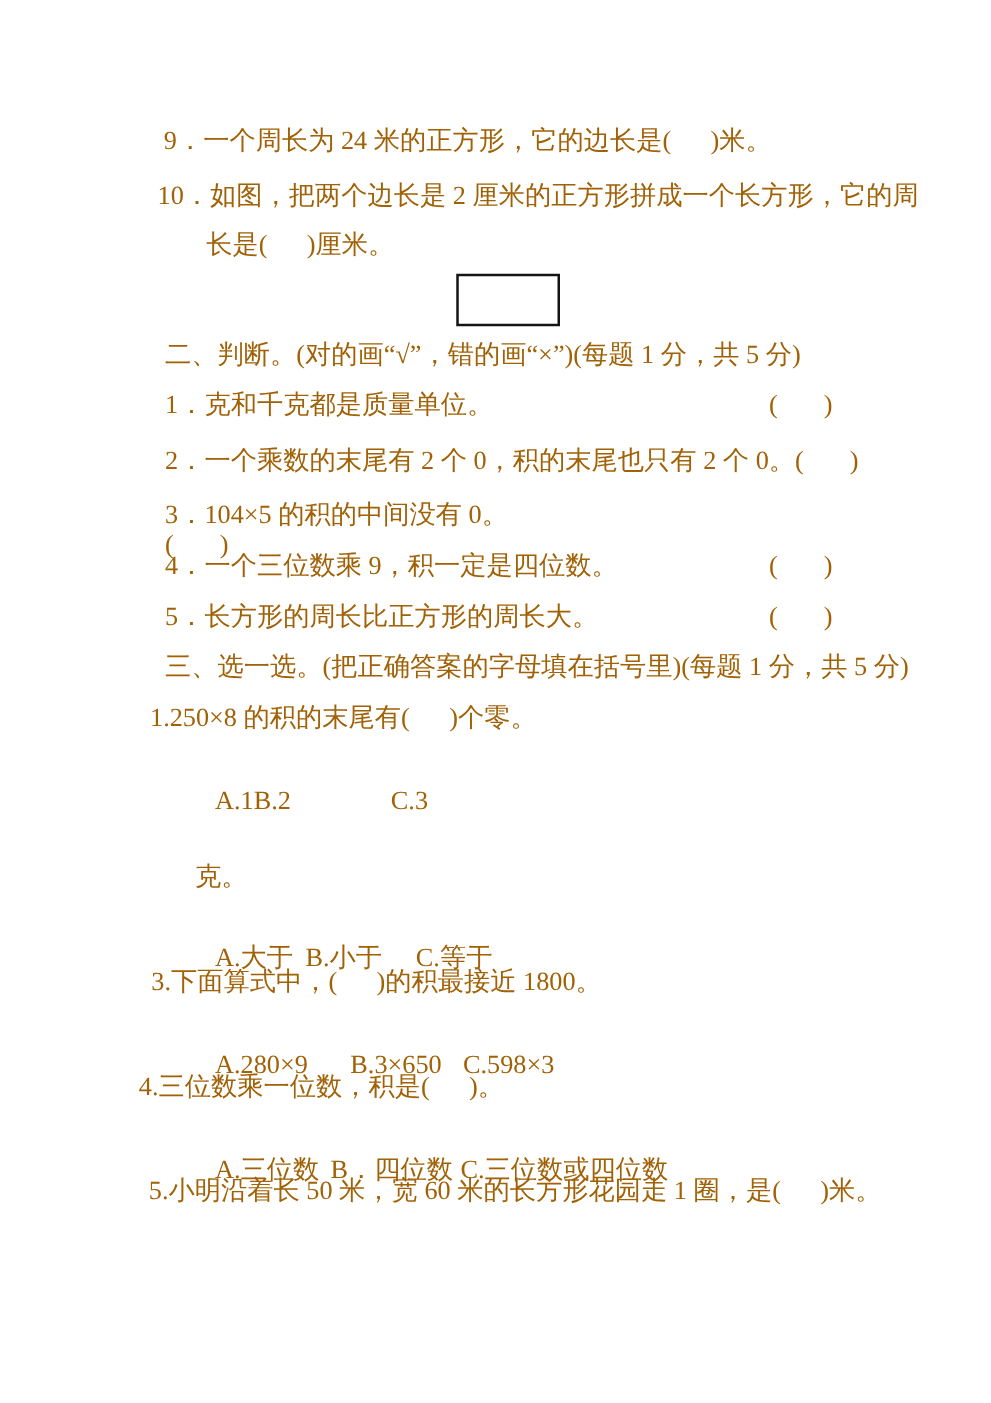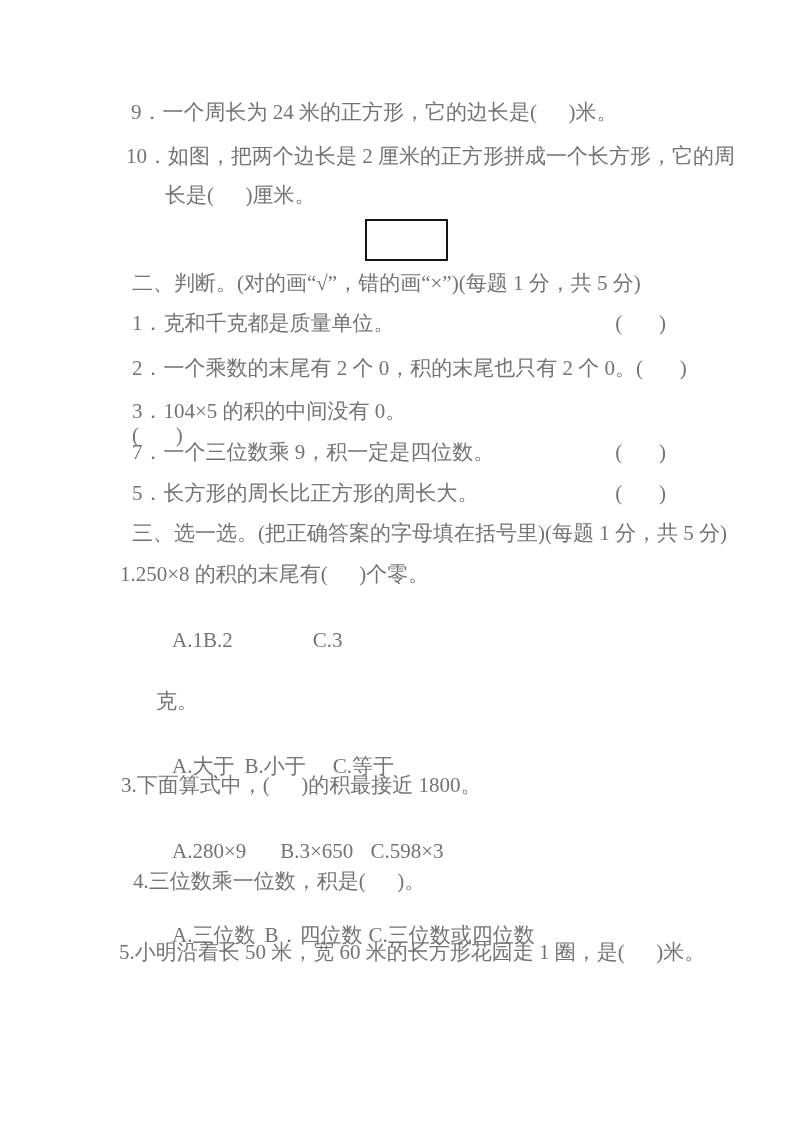--- a/index.html
+++ b/index.html
@@ -7,21 +7,21 @@
     padding: 0;
     background: #ffffff;
   }
   #page {
     position: relative;
     width: 793px;
     height: 1122px;
     background: #ffffff;
     font-family: "Liberation Serif", "DejaVu Serif", serif;
     font-size: 21px;
-    color: #737373;
+    color: #a16207;
     overflow: hidden;
   }
   .line {
     position: absolute;
     white-space: pre;
     line-height: 24px;
   }
   .judge-row {
     position: absolute;
     left: 132px;
@@ -78,21 +78,21 @@
   </div>
   <div class="judge-row" style="top:356px;">
     <span>2．一个乘数的末尾有 2 个 0，积的末尾也只有 2 个 0。</span>
     <span>(       )</span>
   </div>
   <div class="judge-row" style="top:399px;flex-direction:column;">
     <span>3．104×5 的积的中间没有 0。</span>
     <span>(       )</span>
   </div>
   <div class="judge-row" style="top:440px;">
-    <span>7．一个三位数乘 9，积一定是四位数。</span>
+    <span>4．一个三位数乘 9，积一定是四位数。</span>
     <span>(       )</span>
   </div>
   <div class="judge-row" style="top:481px;">
     <span>5．长方形的周长比正方形的周长大。</span>
     <span>(       )</span>
   </div>
 
   <div class="line" style="left:132px; top:521px;">三、选一选。(把正确答案的字母填在括号里)(每题 1 分，共 5 分)</div>
 
   <div class="line" style="left:120px; top:562px;">1.250×8 的积的末尾有(      )个零。</div>
@@ -103,20 +103,20 @@
   <div class="line" style="left:156px; top:689px;">克。</div>
   <div id="c2o" class="opts" style="left:151px; top:730px;">
     <span>A.大于</span><span>B.小于</span><span>C.等于</span>
   </div>
 
   <div class="line" style="left:121px; top:773px;">3.下面算式中，(      )的积最接近 1800。</div>
   <div id="c3o" class="opts" style="left:151px; top:815px;">
     <span>A.280×9</span><span>B.3×650</span><span>C.598×3</span>
   </div>
 
-  <div class="line" style="left:133px; top:857px;margin-top:12px;">4.三位数乘一位数，积是(      )。</div>
+  <div class="line" style="left:111px; top:857px;">4.三位数乘一位数，积是(      )。</div>
   <div id="c4o" class="opts" style="left:151px; top:899px;">
     <span>A.三位数</span><span>B．四位数</span><span>C.三位数或四位数</span>
   </div>
 
   <div class="line" style="left:119px; top:940px;">5.小明沿着长 50 米，宽 60 米的长方形花园走 1 圈，是(      )米。</div>
 
 </div>
 
 </body></html>

